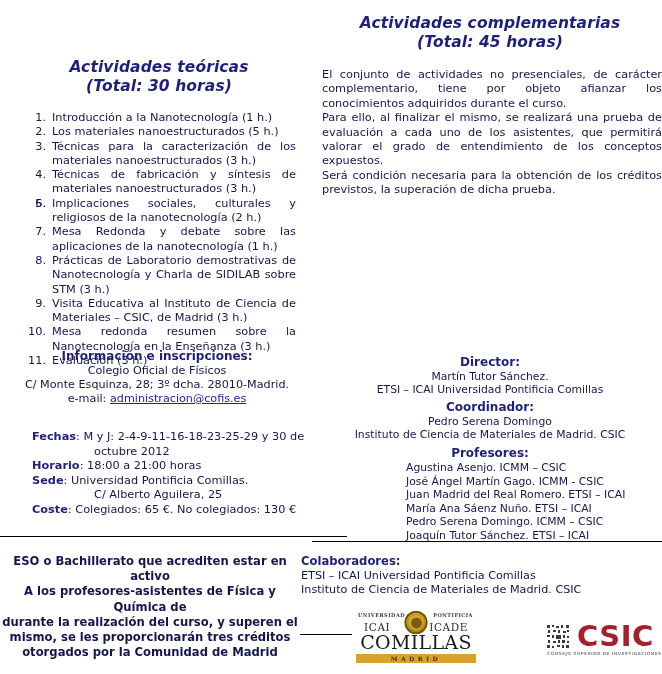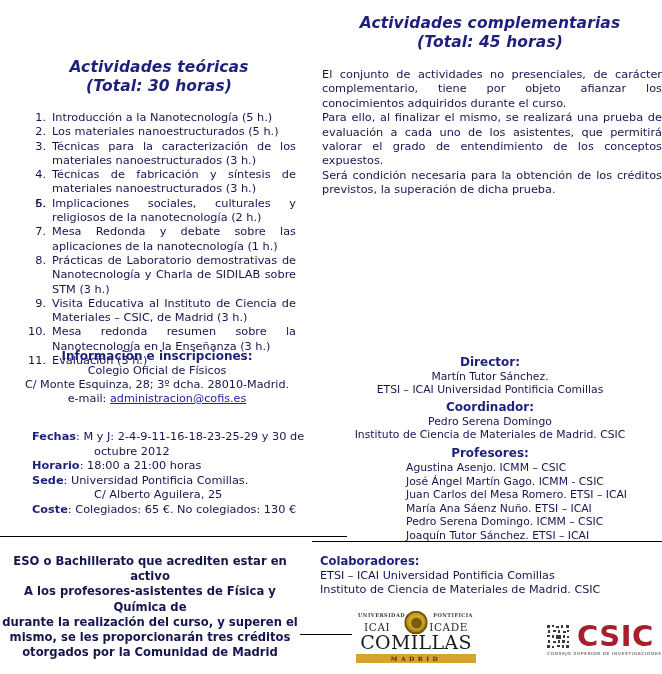--- a/index.html
+++ b/index.html
@@ -163,21 +163,21 @@
     text-align: center;
     font-weight: bold;
     font-size: 11.6px;
     line-height: 15.2px;
     color: #15154f;
   }
   .footer-note span { display: block; }
 
   .collab {
     position: absolute;
-    left: 320px;
+    left: 301px;
     top: 554px;
     width: 330px;
   }
   .collab-head {
     font-weight: bold;
     font-size: 11.6px;
     color: #1f1f7c;
     line-height: 15px;
   }
   .collab-lines {
@@ -314,21 +314,21 @@
 
   <div class="col-left">
     <div class="section-heading" style="margin-top:14px;">
       <span>Actividades teóricas</span>
       <span class="line2">(Total: 30 horas)</span>
     </div>
 
     <ol class="topics" style="margin-top:15px; padding-right:22px; padding-left:24px;">
       <li>
           <span class="num">1.</span>
-          <span class="txt">Introducción a la Nanotecnología (5 h.)</span>
+          <span class="txt">Introducción a la Nanotecnología (1 h.)</span>
         </li>
       <li>
           <span class="num">2.</span>
           <span class="txt">Los materiales nanoestructurados (5 h.)</span>
         </li>
       <li>
           <span class="num">3.</span>
           <span class="txt">Técnicas para la caracterización de los materiales nanoestructurados (3 h.)</span>
         </li>
       <li>
@@ -410,21 +410,21 @@
       <div>Pedro Serena Domingo</div>
       <div>Instituto de Ciencia de Materiales de Madrid. CSIC</div>
     </div>
   </div>
 
   <div style="position:absolute; left:320px; top:446px; width:340px;">
     <div class="people-head">Profesores:</div>
     <div class="profesores-lines">
       <div>Agustina Asenjo. ICMM – CSIC</div>
       <div>José Ángel Martín Gago. ICMM - CSIC</div>
-      <div>Juan Carlos del Mesa Romero. ETSI – ICAI</div>
+      <div>Juan Madrid del Real Romero. ETSI – ICAI</div>
       <div>María Ana Sáenz Nuño. ETSI – ICAI</div>
       <div>Pedro Serena Domingo. ICMM – CSIC</div>
       <div>Joaquín Tutor Sánchez. ETSI – ICAI</div>
     </div>
   </div>
 
   <hr class="rule rule-left">
   <hr class="rule rule-right">
   <hr class="rule rule-logo">
 

